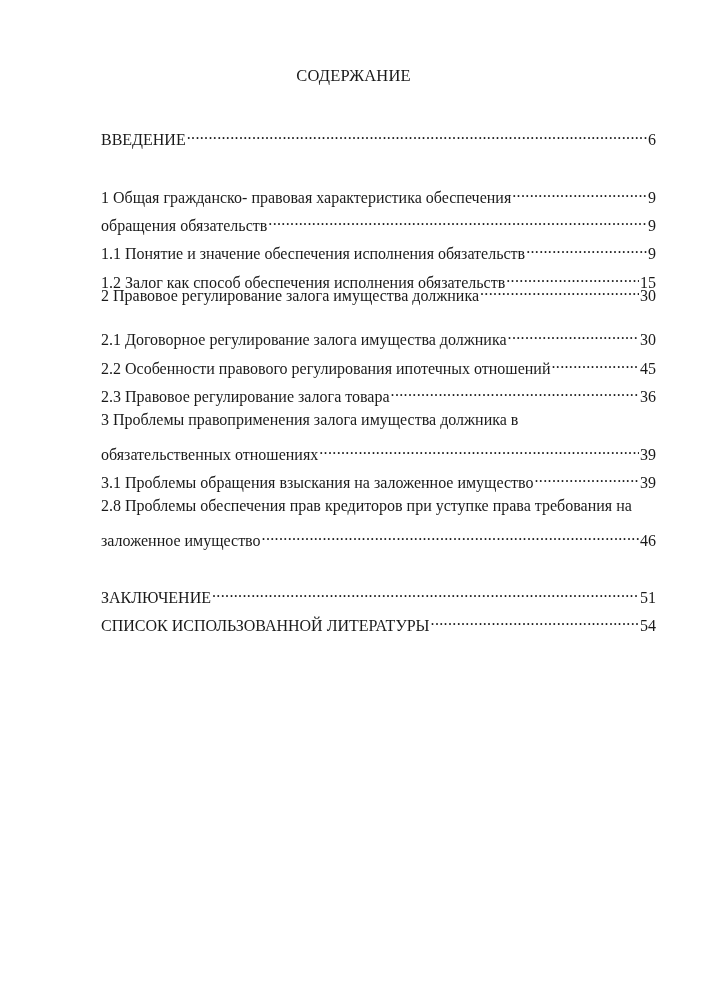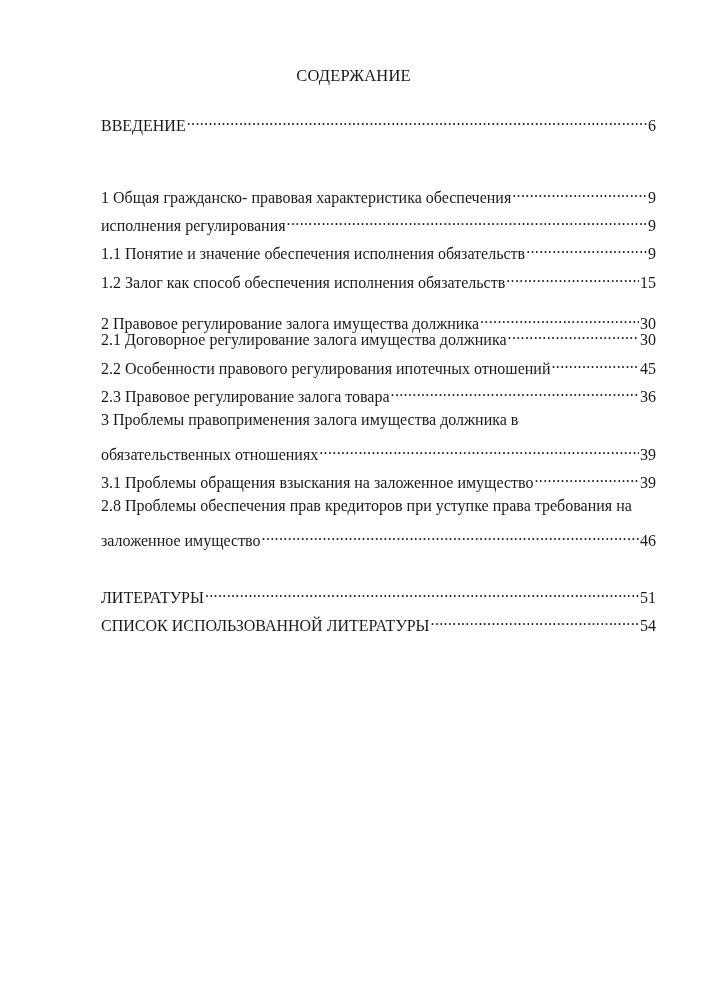--- a/index.html
+++ b/index.html
@@ -72,51 +72,51 @@
       text-align: right;
     }
   </style>
 </head>
 <body>
 
 <div class="page">
   <div class="title">СОДЕРЖАНИЕ</div>
 
   <div class="toc">
-    <div class="toc-line" style="top:109px">
+    <div class="toc-line" style="top:123px">
       <span class="label">ВВЕДЕНИЕ</span>
       <span class="leader"></span>
       <span class="page-num">6</span>
     </div>
 
     <div class="toc-line" style="top:181px">
       <span class="label">1 Общая гражданско- правовая характеристика обеспечения</span>
       <span class="leader"></span>
       <span class="page-num">9</span>
     </div>
 
     <div class="toc-line" style="top:209px">
-      <span class="label">исполнения регулирования</span>
+      <span class="label">обращения обязательств</span>
       <span class="leader"></span>
       <span class="page-num">9</span>
     </div>
 
     <div class="toc-line" style="top:237px">
       <span class="label">1.1 Понятие и значение обеспечения исполнения обязательств</span>
       <span class="leader"></span>
       <span class="page-num">9</span>
     </div>
 
     <div class="toc-line" style="top:266px">
       <span class="label">1.2 Залог как способ обеспечения исполнения обязательств</span>
       <span class="leader"></span>
       <span class="page-num">15</span>
     </div>
 
-    <div class="toc-line" style="top:307px">
+    <div class="toc-line" style="top:279px">
       <span class="label">2 Правовое регулирование залога имущества должника</span>
       <span class="leader"></span>
       <span class="page-num">30</span>
     </div>
 
     <div class="toc-line" style="top:323px">
       <span class="label">2.1 Договорное регулирование залога имущества должника</span>
       <span class="leader"></span>
       <span class="page-num">30</span>
     </div>
@@ -157,21 +157,21 @@
       <span class="page-num"></span>
     </div>
 
     <div class="toc-line" style="top:524px">
       <span class="label">заложенное имущество</span>
       <span class="leader"></span>
       <span class="page-num">46</span>
     </div>
 
     <div class="toc-line" style="top:581px">
-      <span class="label">ЛИТЕРАТУРЫ</span>
+      <span class="label">ЗАКЛЮЧЕНИЕ</span>
       <span class="leader"></span>
       <span class="page-num">51</span>
     </div>
 
     <div class="toc-line" style="top:609px">
       <span class="label">СПИСОК ИСПОЛЬЗОВАННОЙ ЛИТЕРАТУРЫ</span>
       <span class="leader"></span>
       <span class="page-num">54</span>
     </div>
   </div>

